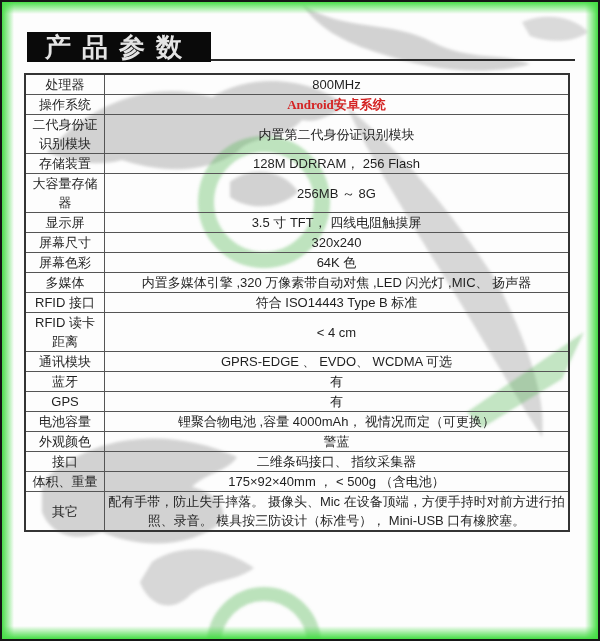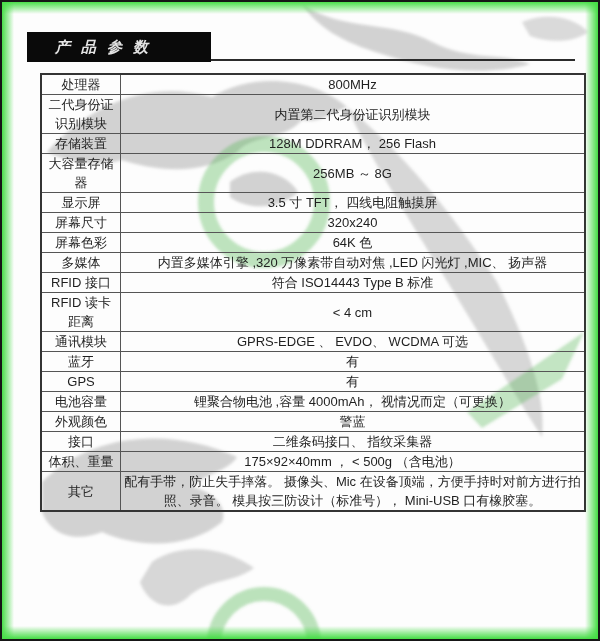--- a/index.html
+++ b/index.html
@@ -18,24 +18,24 @@
     background:linear-gradient(to right,#4ade4a,rgba(255,255,255,0));}
   .edge.right{top:0;bottom:0;right:0;width:13px;
     background:linear-gradient(to left,#44dc44,rgba(255,255,255,0));}
 
   .watermark{position:absolute;left:0;top:0;width:600px;height:641px;z-index:1;}
 
   .header{position:absolute;left:25px;top:28px;width:548px;height:29px;
           border-bottom:2px solid #2b2b2b;z-index:3;}
   .title-box{position:absolute;left:0;bottom:-3px;height:30px;width:184px;
              box-sizing:border-box;background:#0a0a0a;color:#e4e4e4;
-             font-size:15px;font-weight:bold;letter-spacing:11px;
-             line-height:30px;padding-left:28px;white-space:nowrap;font-style:italic;}
+             font-size:26px;font-weight:bold;letter-spacing:11px;
+             line-height:30px;padding-left:18px;white-space:nowrap;}
 
-  table.spec{position:absolute;left:38px;top:71px;width:546px;z-index:3;
+  table.spec{position:absolute;left:22px;top:71px;width:546px;z-index:3;
              border-collapse:collapse;table-layout:fixed;}
   table.spec{border:2px solid #343434;}
   table.spec td{border:1px solid #555;padding:0 3px;font-size:13px;
                 line-height:19px;color:#1f1f1f;text-align:center;
                 vertical-align:middle;background:transparent;}
   td.lbl{width:72px;}
   tr.row{height:19px;}
   tr.row.tall{height:39px;}
   td.val.red{color:#d42323;font-weight:bold;
              font-family:"Liberation Serif","DejaVu Serif",serif;}
@@ -65,20 +65,24 @@
 
   <div class="header">
     <div class="title-box">产品参数</div>
   </div>
 
   <table class="spec">
     <tbody>
         <tr class="row">
     <td class="lbl">处理器</td>
     <td class="val">800MHz</td>
+  </tr>
+        <tr class="row">
+    <td class="lbl">操作系统</td>
+    <td class="val red">Android安卓系统</td>
   </tr>
         <tr class="row tall">
     <td class="lbl">二代身份证识别模块</td>
     <td class="val">内置第二代身份证识别模块</td>
   </tr>
         <tr class="row">
     <td class="lbl">存储装置</td>
     <td class="val">128M DDRRAM， 256 Flash</td>
   </tr>
         <tr class="row tall">

